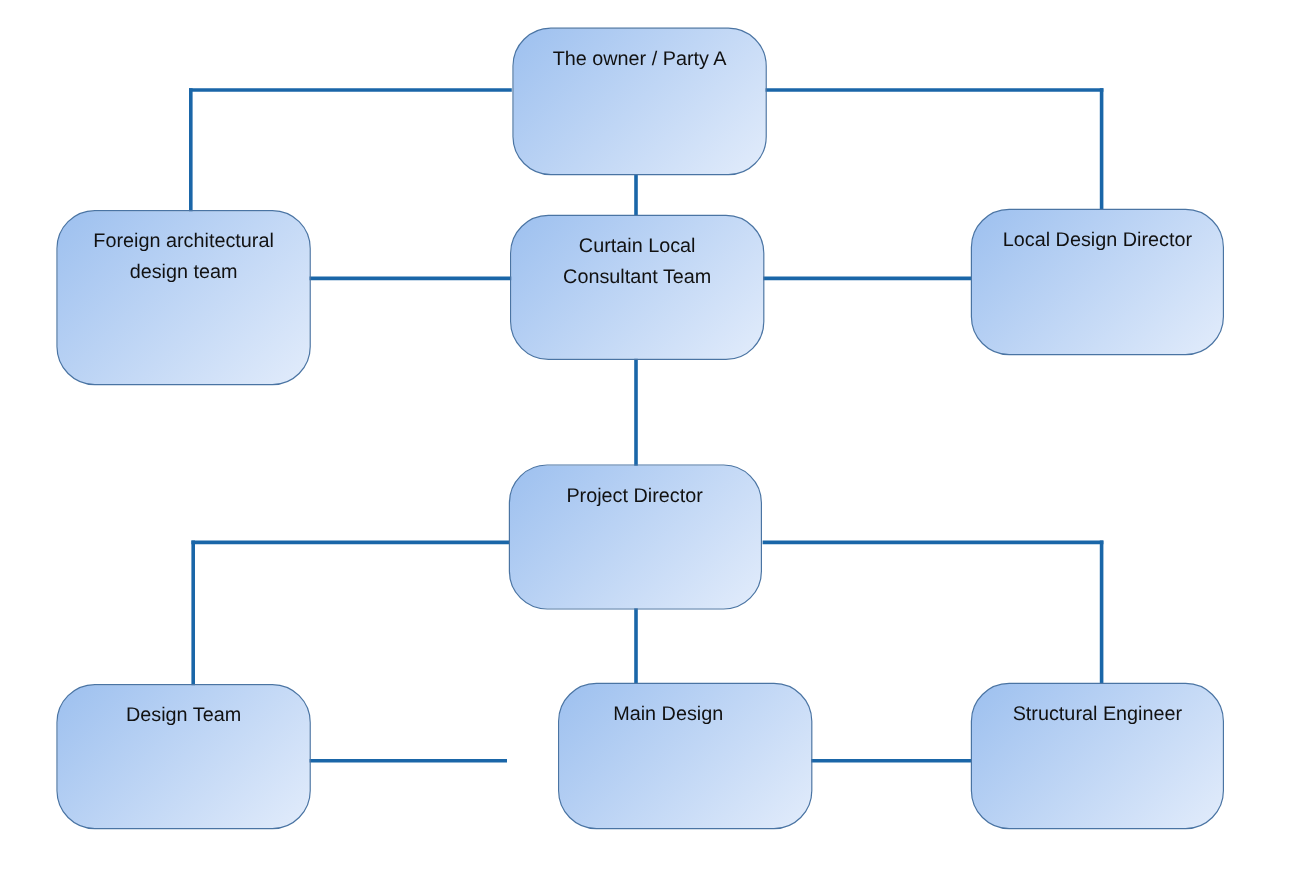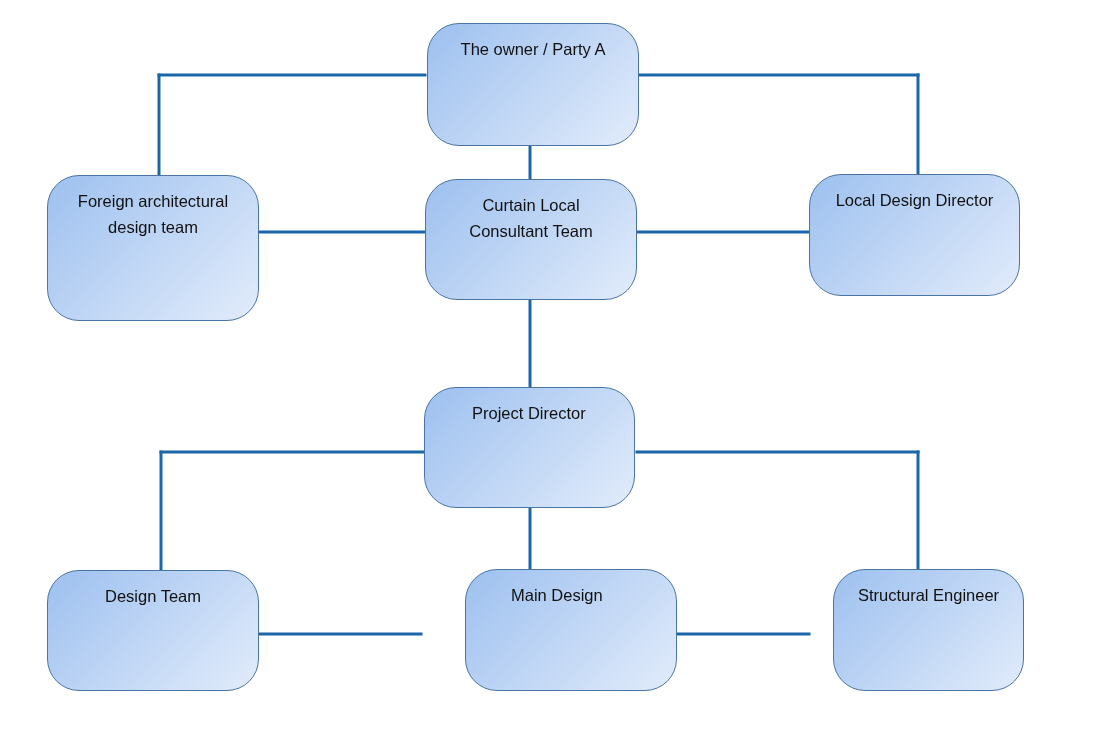--- a/index.html
+++ b/index.html
@@ -102,17 +102,17 @@
   </div>
 
   <div class="node" style="left: 47px; top: 570px; width: 212px; height: 121px; border-color: rgb(74, 116, 163); background: linear-gradient(135deg, rgb(157, 192, 239) 0%, rgb(226, 236, 251) 100%);">
     <span class="label">Design Team</span>
   </div>
 
   <div class="node" style="left: 421px; top: 569px; width: 212px; height: 122px; text-align: left; padding-left: 45px; border-color: rgb(74, 116, 163); background: linear-gradient(135deg, rgb(157, 192, 239) 0%, rgb(226, 236, 251) 100%); margin-left: 44px;">
     <span class="label">Main Design</span>
   </div>
 
-  <div class="node" style="left: 833px; top: 569px; width: 191px; height: 122px; border-color: rgb(74, 116, 163); background: linear-gradient(135deg, rgb(157, 192, 239) 0%, rgb(226, 236, 251) 100%); text-align: center;">
+  <div class="node" style="left: 809px; top: 569px; width: 211px; height: 122px; border-color: rgb(74, 116, 163); background: linear-gradient(135deg, rgb(157, 192, 239) 0%, rgb(226, 236, 251) 100%); text-align: center;">
     <span class="label">Structural Engineer</span>
   </div>
 
 </div>
 
 </body></html>

